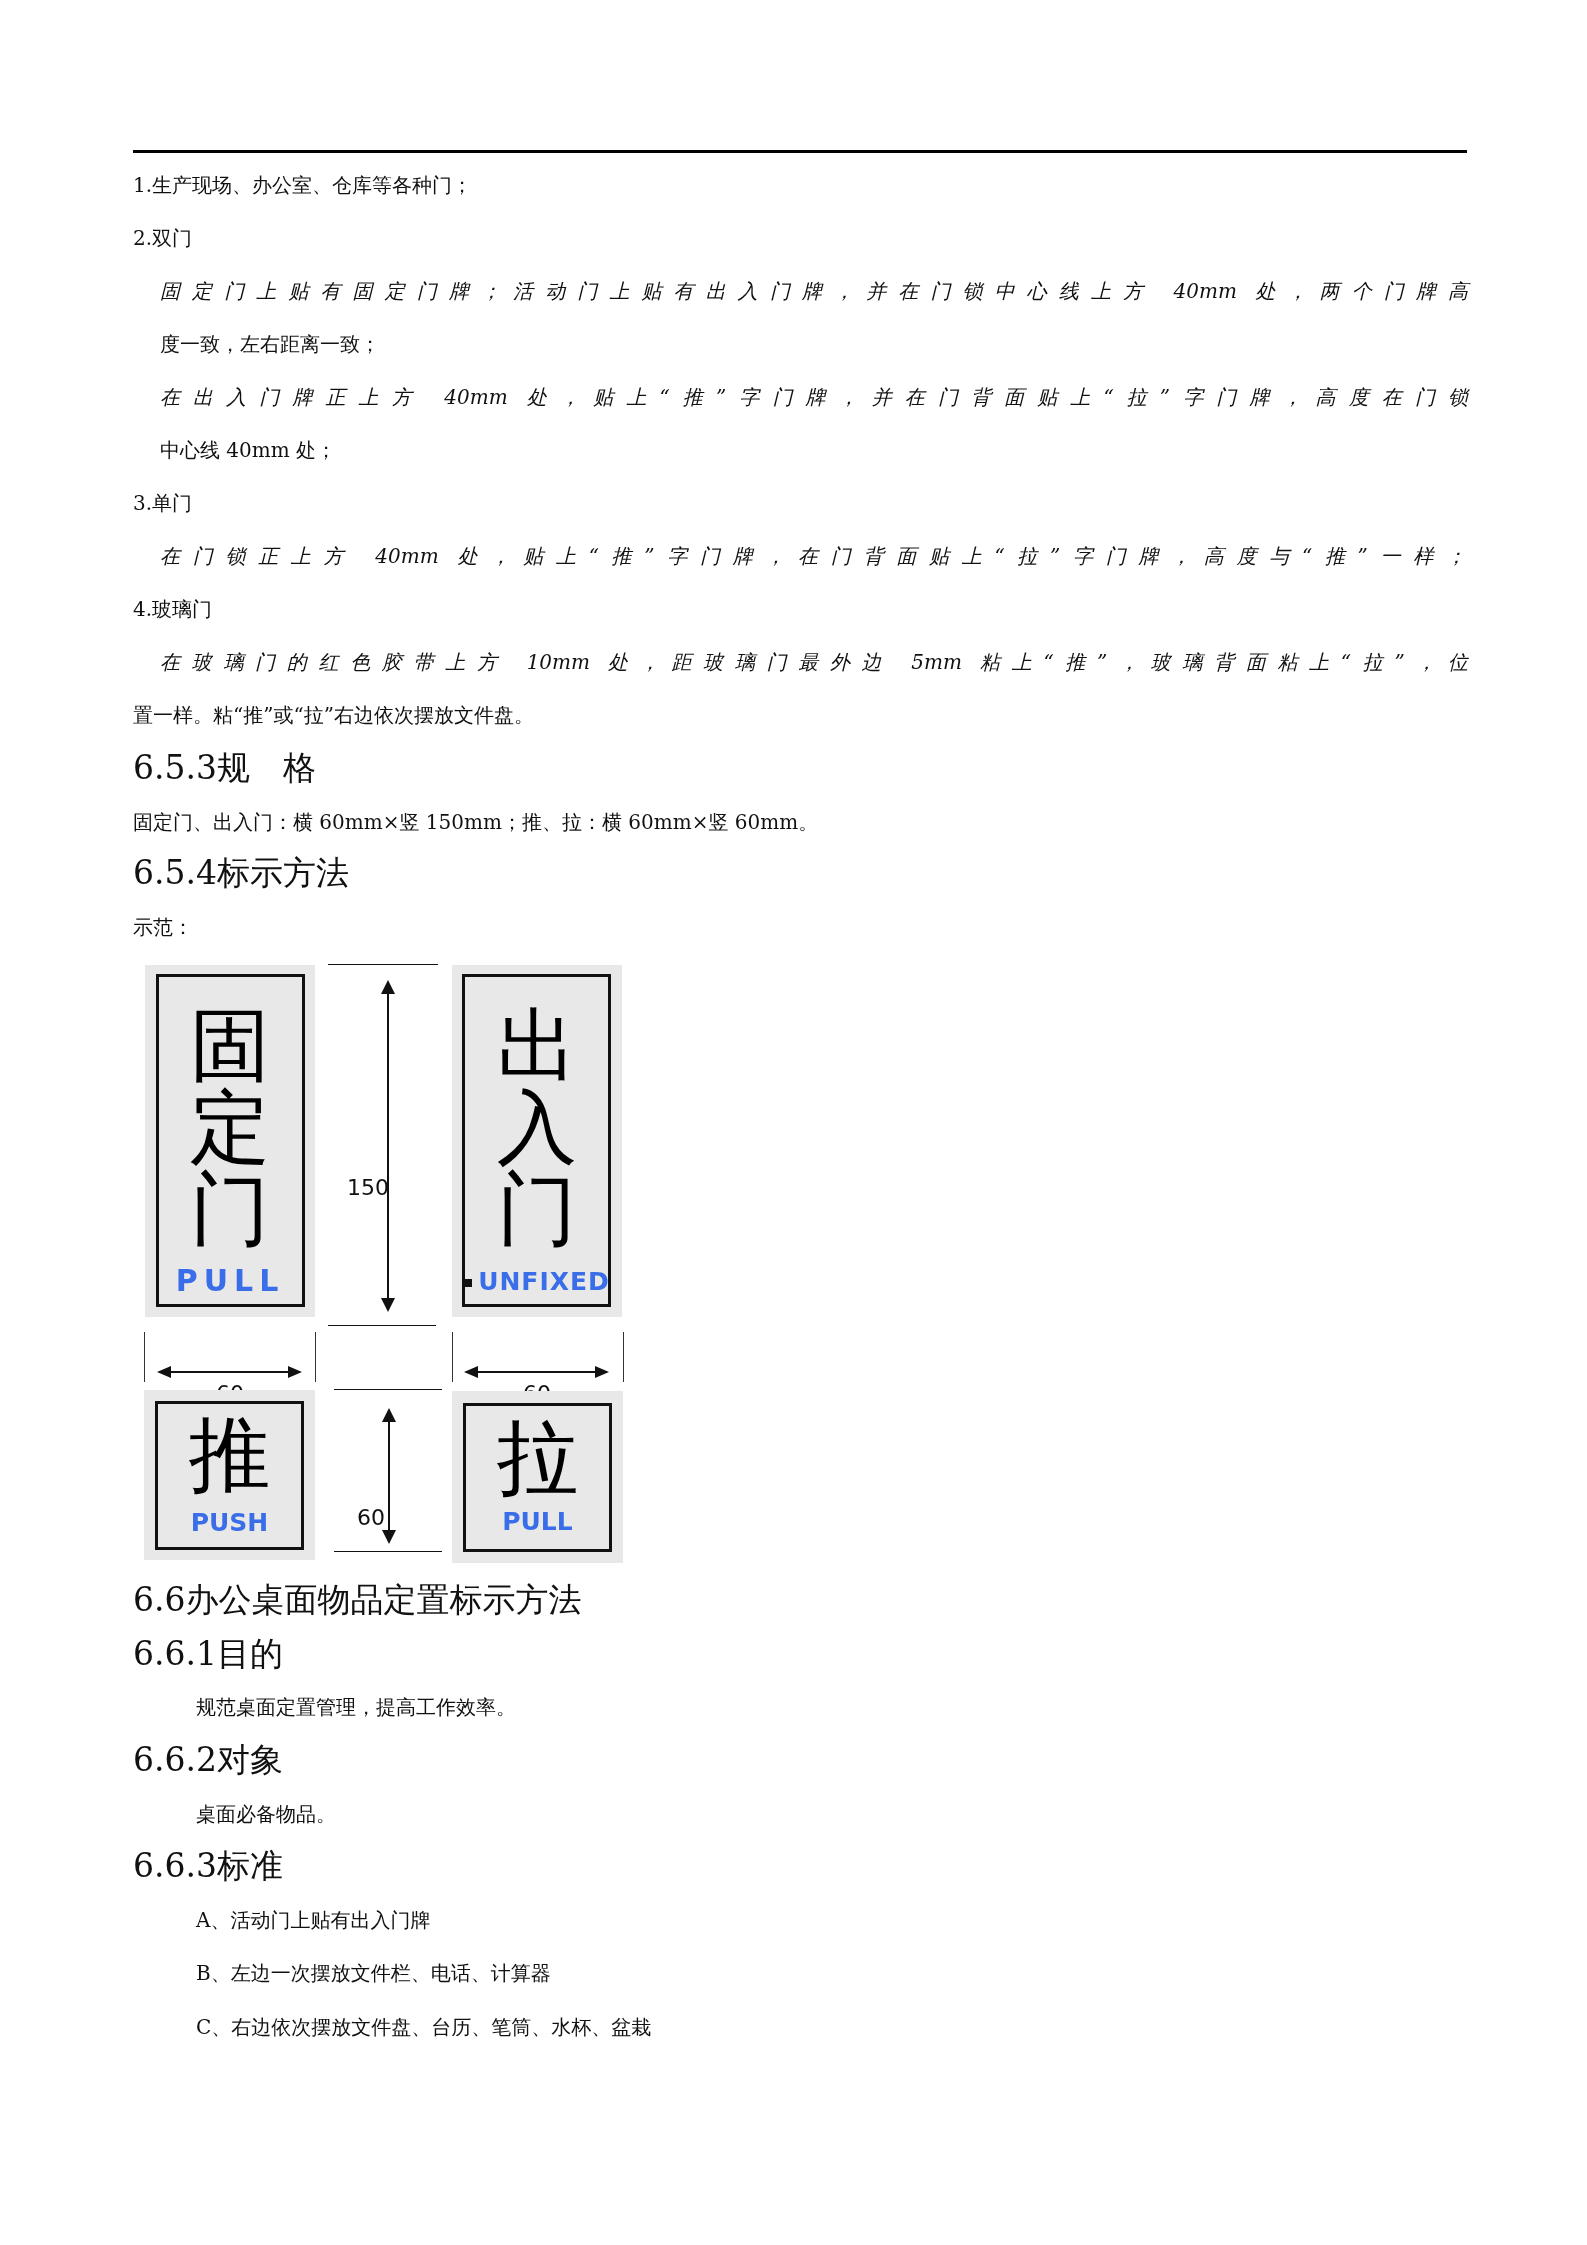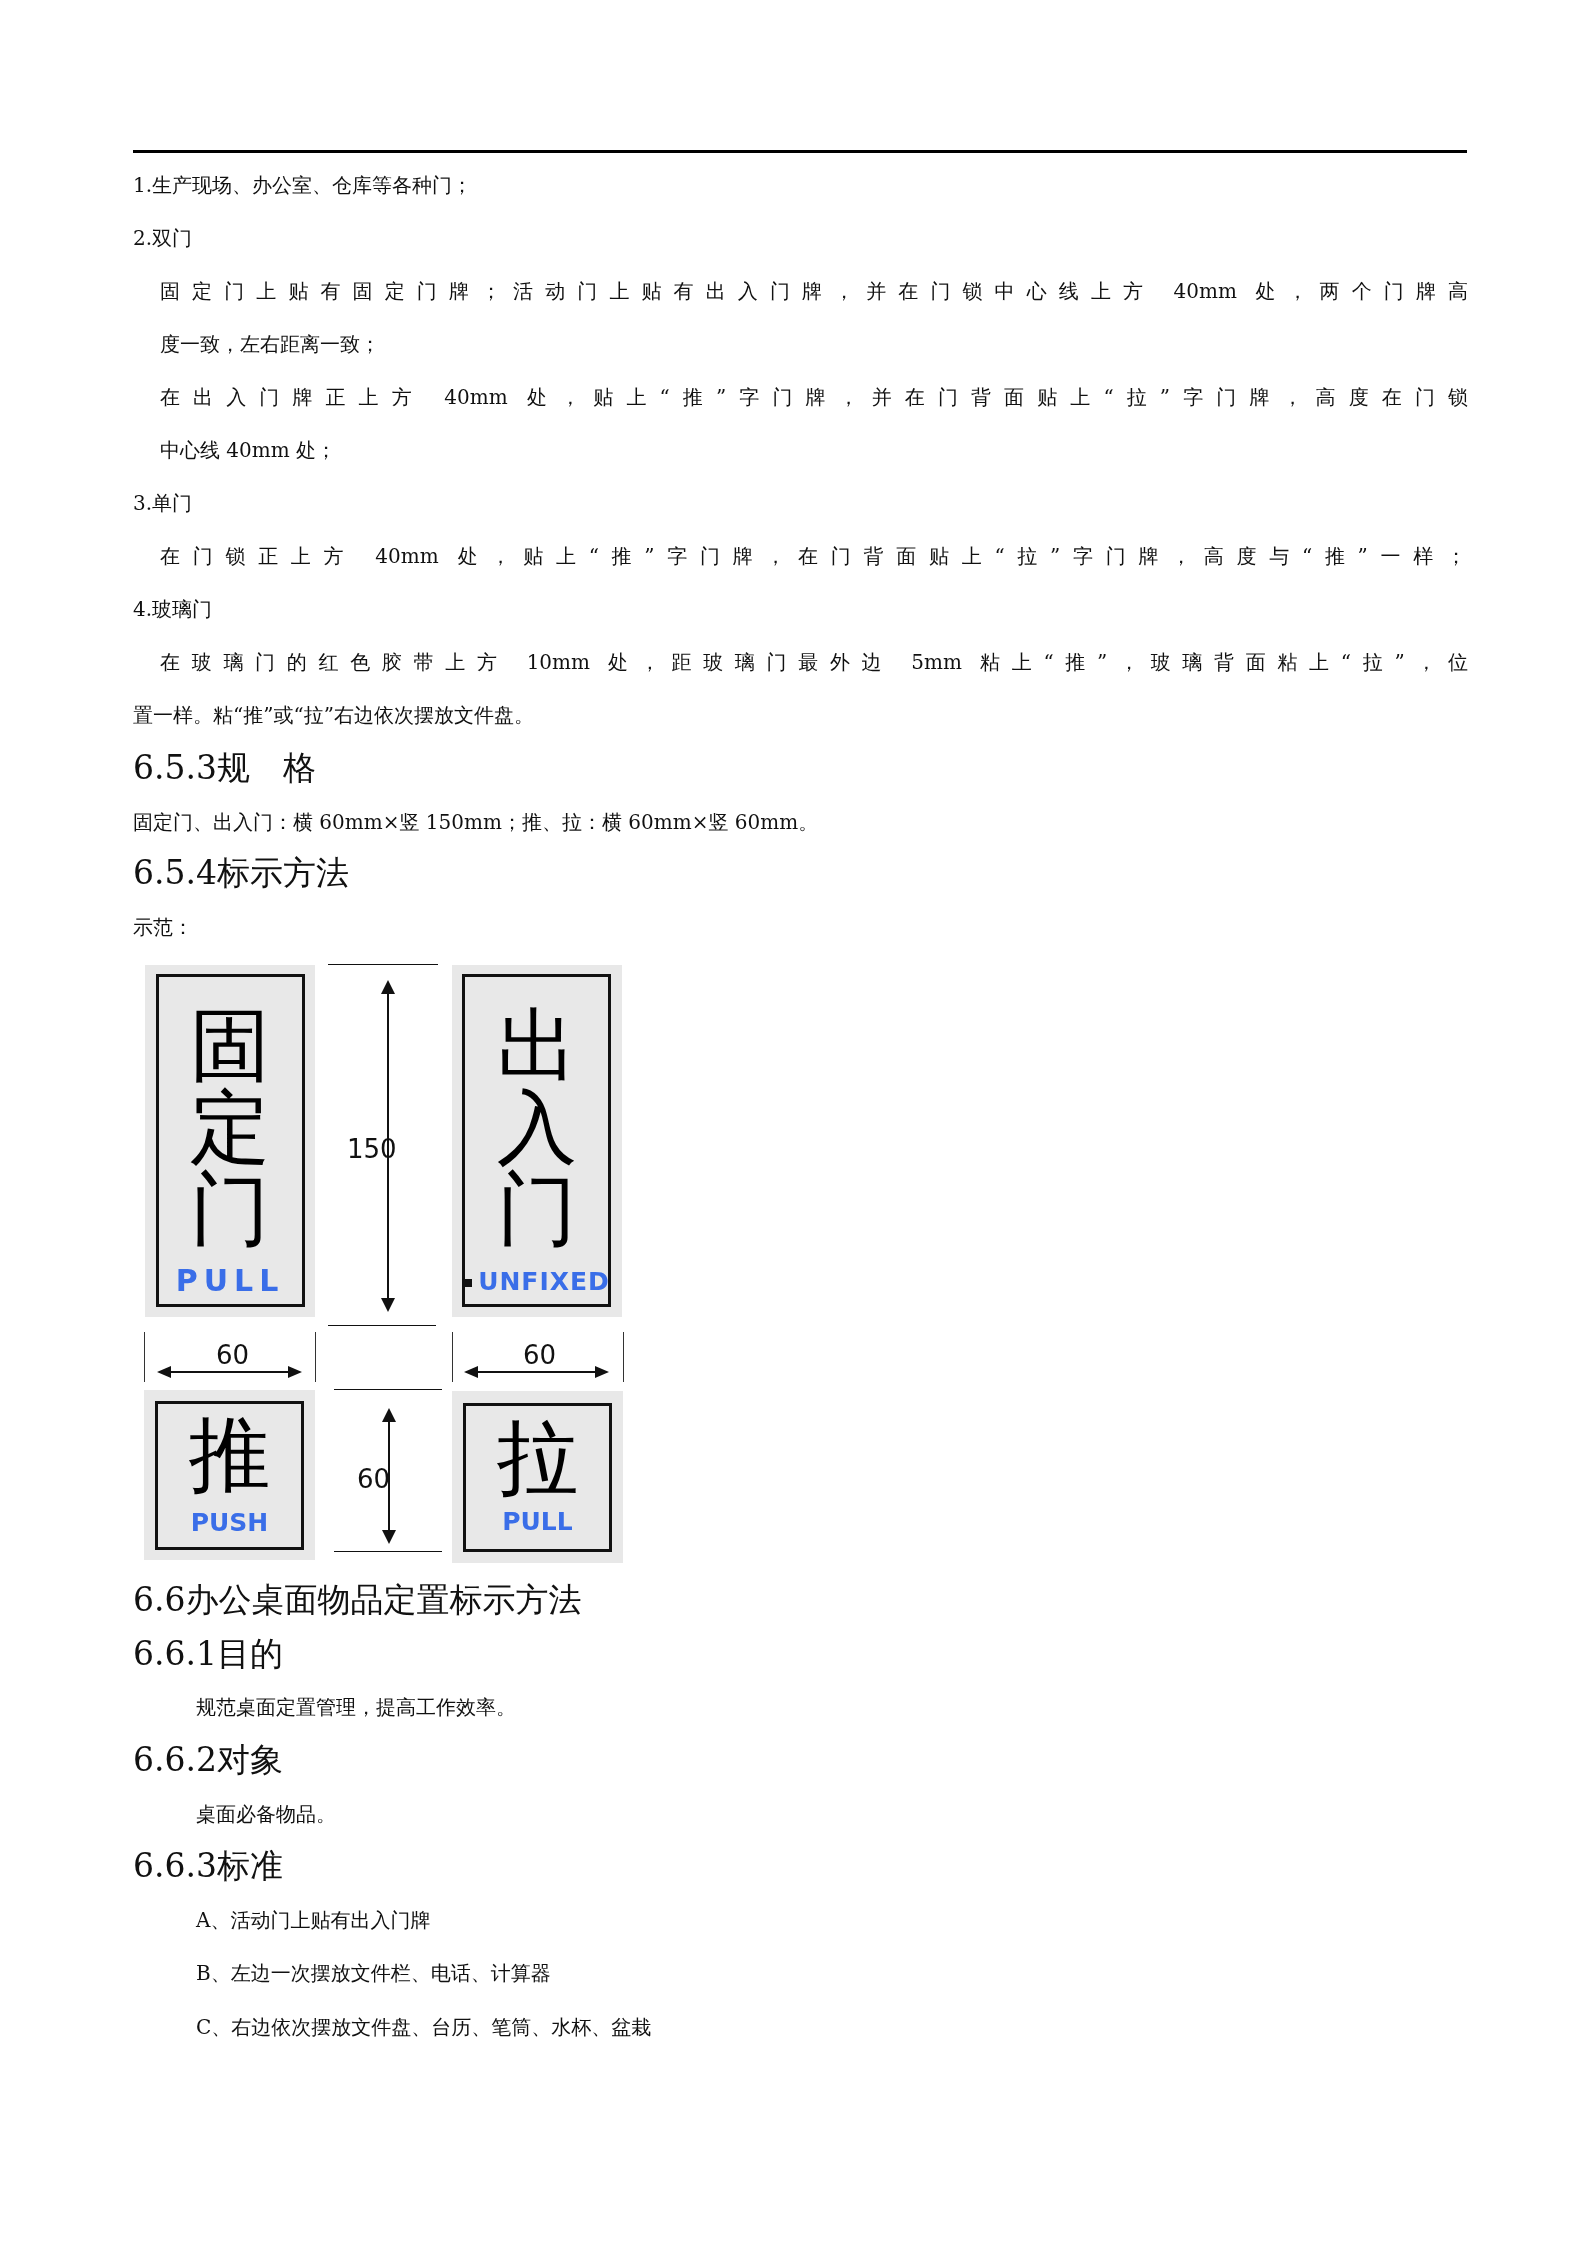--- a/index.html
+++ b/index.html
@@ -3,34 +3,34 @@
 <meta charset="utf-8">
 <style>
   html, body { margin: 0; padding: 0; background: #ffffff; }
   body { width: 1587px; height: 2245px; position: relative; overflow: hidden;
          font-family: "DejaVu Serif", "Liberation Serif", serif; color: #111; }
   .rule { position: absolute; left: 133px; top: 150px; width: 1334px; height: 3px; background: #000; }
   .line { position: absolute; left: 133px; font-size: 20px; line-height: 34px; white-space: nowrap; }
   .indent { left: 160px; }
   .indent2 { left: 196px; }
   .heading { position: absolute; left: 133px; font-size: 33px; line-height: 40px; white-space: nowrap; }
-  .justify { width: 1308px; text-align: justify; text-align-last: justify; }
+  .justify { width: 1308px; text-align: justify; text-align-last: justify; font-style: italic; }
 
   
   .sign { position: absolute; background: #e8e8e8; }
   .sign .frame { position: absolute; border: 3px solid #111; box-sizing: border-box; }
   .sign .cn { position: absolute; left: 0; right: 0; text-align: center; color: #000;
               font-family: "DejaVu Sans", "Liberation Sans", sans-serif; }
   .sign .en { position: absolute; left: 0; right: 0; text-align: center; color: #3a6ee8;
               font-family: "DejaVu Sans", "Liberation Sans", sans-serif; font-weight: bold; }
   .hline { position: absolute; height: 2px; background: #111; }
   .vline { position: absolute; width: 2px; background: #111; }
   .vtick { position: absolute; width: 1px; background: #333; }
   .dimlabel { position: absolute; font-family: "DejaVu Sans", "Liberation Sans", sans-serif;
-              font-size: 26px; color: #111; }
+              font-size: 22px; color: #111; margin-top: 41px; }
   .arrow-up { position: absolute; width: 0; height: 0; border-left: 7px solid transparent;
               border-right: 7px solid transparent; border-bottom: 14px solid #111; }
   .arrow-down { position: absolute; width: 0; height: 0; border-left: 7px solid transparent;
               border-right: 7px solid transparent; border-top: 14px solid #111; }
   .arrow-left { position: absolute; width: 0; height: 0; border-top: 6px solid transparent;
               border-bottom: 6px solid transparent; border-right: 14px solid #111; }
   .arrow-right { position: absolute; width: 0; height: 0; border-top: 6px solid transparent;
               border-bottom: 6px solid transparent; border-left: 14px solid #111; }
   .bullet { display: inline-block; width: 8px; height: 8px; background: #111; vertical-align: middle; margin-right: 6px; }
 </style>

